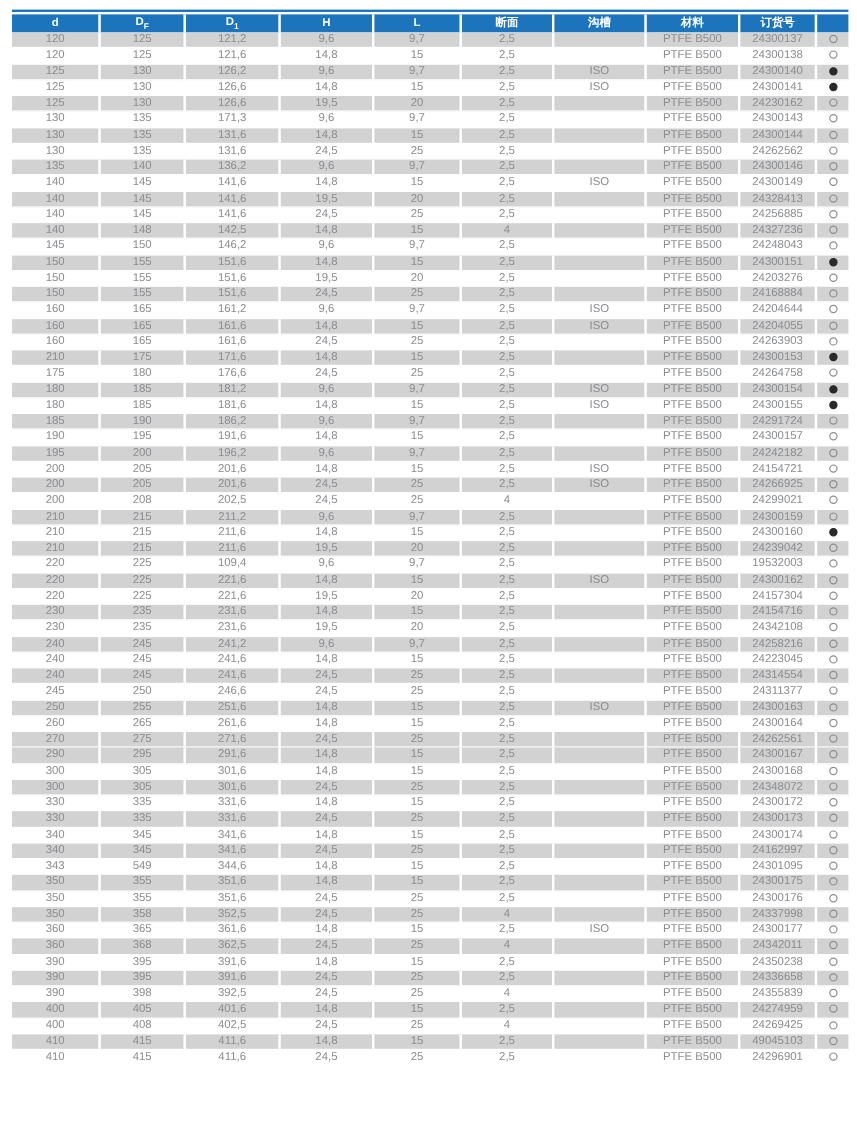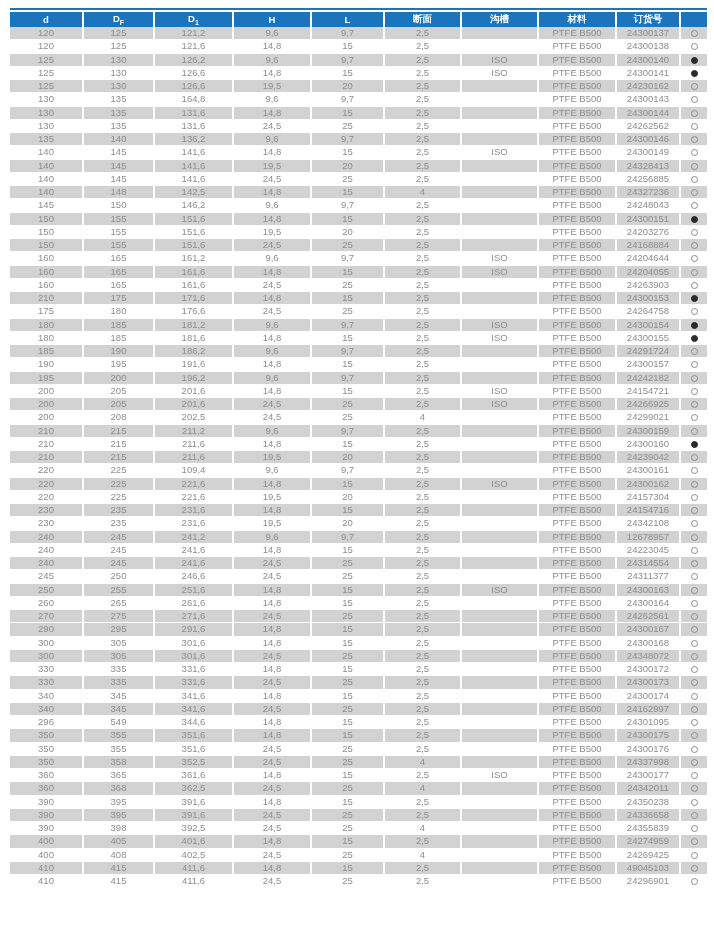--- a/index.html
+++ b/index.html
@@ -161,21 +161,21 @@
           <td>20</td>
           <td>2,5</td>
           <td></td>
           <td>PTFE B500</td>
           <td>24230162</td>
           <td><span class="dot open"></span></td>
         </tr>
         <tr class="plain">
           <td>130</td>
           <td>135</td>
-          <td>164,8</td>
+          <td>171,3</td>
           <td>9,6</td>
           <td>9,7</td>
           <td>2,5</td>
           <td></td>
           <td>PTFE B500</td>
           <td>24300143</td>
           <td><span class="dot open"></span></td>
         </tr>
         <tr class="alt">
           <td>130</td>
@@ -503,21 +503,21 @@
         </tr>
         <tr class="plain">
           <td>220</td>
           <td>225</td>
           <td>109,4</td>
           <td>9,6</td>
           <td>9,7</td>
           <td>2,5</td>
           <td></td>
           <td>PTFE B500</td>
-          <td>24300161</td>
+          <td>19532003</td>
           <td><span class="dot open"></span></td>
         </tr>
         <tr class="alt">
           <td>220</td>
           <td>225</td>
           <td>221,6</td>
           <td>14,8</td>
           <td>15</td>
           <td>2,5</td>
           <td>ISO</td>
@@ -563,21 +563,21 @@
         </tr>
         <tr class="alt">
           <td>240</td>
           <td>245</td>
           <td>241,2</td>
           <td>9,6</td>
           <td>9,7</td>
           <td>2,5</td>
           <td></td>
           <td>PTFE B500</td>
-          <td>12678957</td>
+          <td>24258216</td>
           <td><span class="dot open"></span></td>
         </tr>
         <tr class="plain">
           <td>240</td>
           <td>245</td>
           <td>241,6</td>
           <td>14,8</td>
           <td>15</td>
           <td>2,5</td>
           <td></td>
@@ -723,21 +723,21 @@
           <td>341,6</td>
           <td>24,5</td>
           <td>25</td>
           <td>2,5</td>
           <td></td>
           <td>PTFE B500</td>
           <td>24162997</td>
           <td><span class="dot open"></span></td>
         </tr>
         <tr class="plain">
-          <td>296</td>
+          <td>343</td>
           <td>549</td>
           <td>344,6</td>
           <td>14,8</td>
           <td>15</td>
           <td>2,5</td>
           <td></td>
           <td>PTFE B500</td>
           <td>24301095</td>
           <td><span class="dot open"></span></td>
         </tr>

